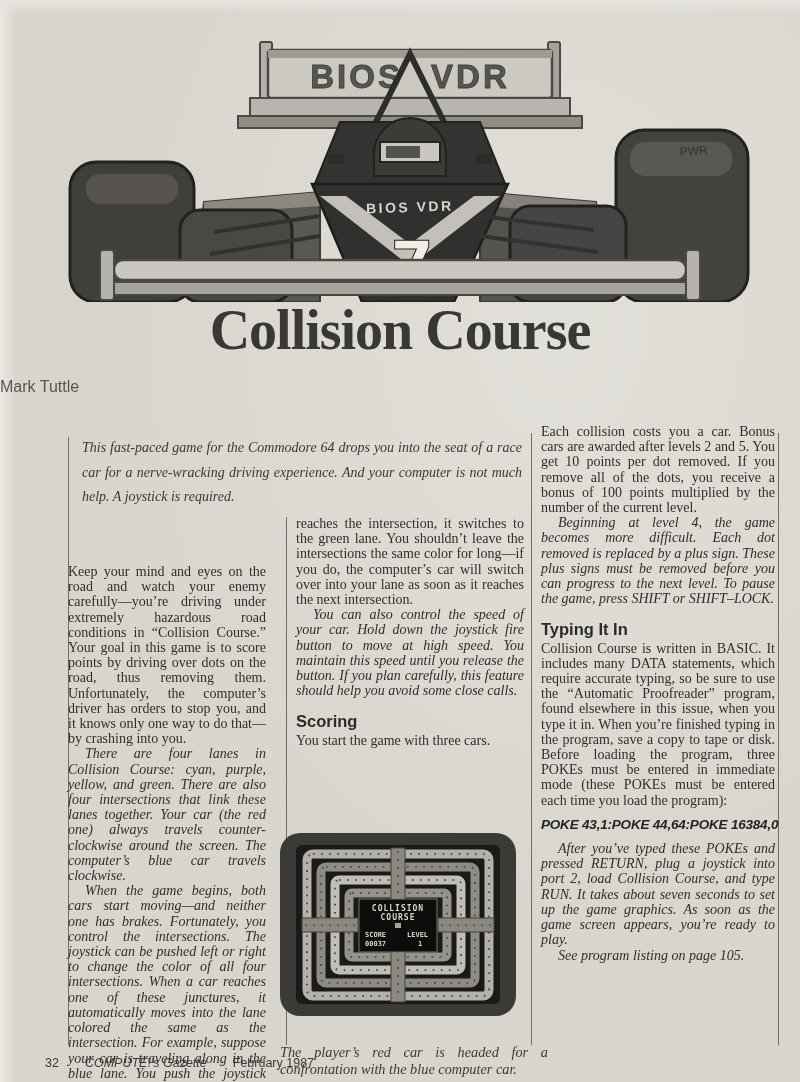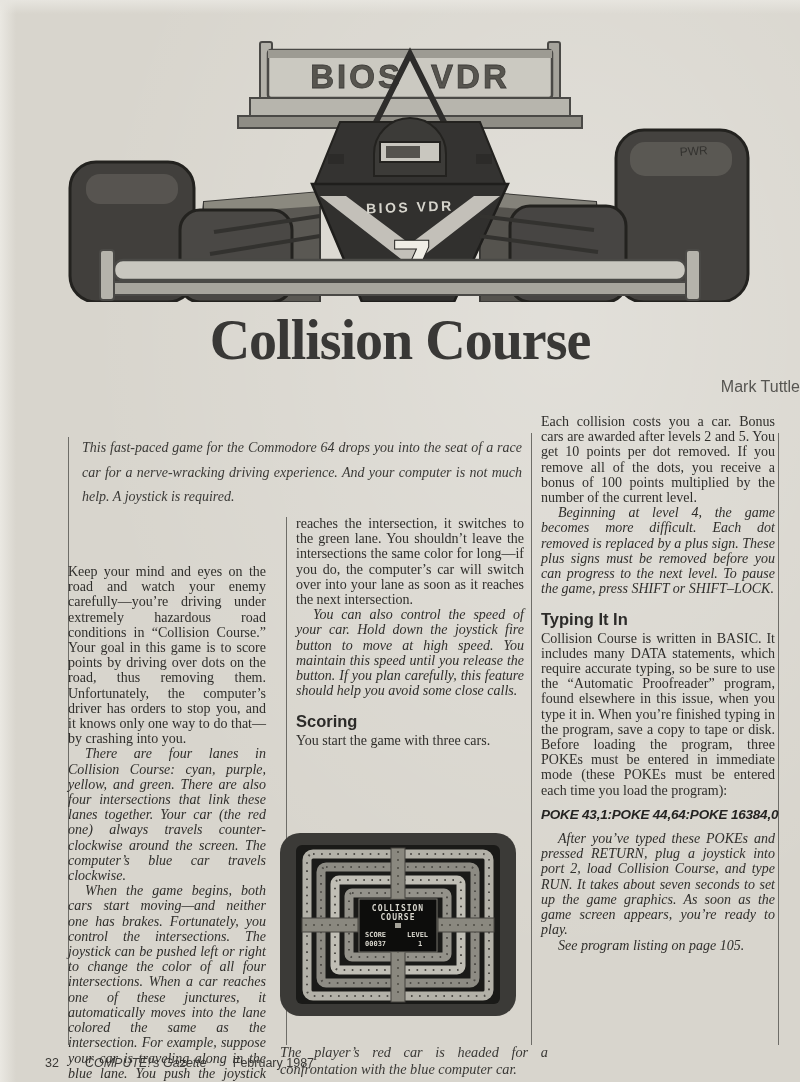--- a/index.html
+++ b/index.html
@@ -14,48 +14,48 @@
     position:absolute; inset:0;
     background-color:#d8d5cd;
     background-image:
       linear-gradient(180deg,#e7e5df 0,rgba(216,213,205,0) 14px),
       linear-gradient(90deg,#eae8e2 0,rgba(216,213,205,0) 16px),
       radial-gradient(ellipse at 70% 30%, rgba(255,255,255,.25), rgba(0,0,0,0) 60%);
     color:#2f2e2b;
   }
   .car-wrap { position:absolute; left:28px; top:4px; width:744px; height:298px; }
   .title {
-    position:absolute; left:0; top:308px; width:100%;
+    position:absolute; left:0; top:298px; width:100%;
     text-align:center;
     font-family:"Liberation Serif", serif;
     font-weight:bold; font-size:56px; letter-spacing:-1px;
     color:#393836;
   }
   .byline {
     position:absolute; left:0; top:378px; width:100%;
-    text-align:right;
+    text-align:left;
     font-family:"Liberation Sans", sans-serif;
     font-size:16px; color:#565551;
   }
   .rule { position:absolute; width:1px; background:#6e6d68; }
   .rule-left  { left:68px;  top:437px; height:608px; }
   .rule-mid1  { left:286px; top:517px; height:528px; }
   .rule-mid2  { left:531px; top:433px; height:612px; }
   .rule-right { left:778px; top:433px; height:612px; }
 
   .intro {
     position:absolute; left:82px; top:436px; width:440px;
     font-style:italic; font-size:14px; line-height:24.5px;
     text-align:justify; color:#3a3936;
   }
   .col { position:absolute; text-align:justify; font-size:14px; line-height:15.2px; color:#2f2e2b; }
   .col p + p { text-indent:17px;font-style:italic; }
   .col1 { left:68px;  top:516px; width:198px;margin-top:48px; }
   .col2 { left:296px; top:516px; width:228px; }
-  .col3 { left:541px; top:414px; width:234px; }
+  .col3 { left:541px; top:424px; width:234px; }
   .subhead {
     font-family:"Liberation Sans", sans-serif;
     font-weight:bold; font-size:16.5px;
     margin-top:16px; margin-bottom:3px;
     text-align:left; text-indent:0;
     color:#2c2b29;
   }
   .subhead + p { text-indent:0; }
   .poke-line {
     font-family:"Liberation Sans", sans-serif;

